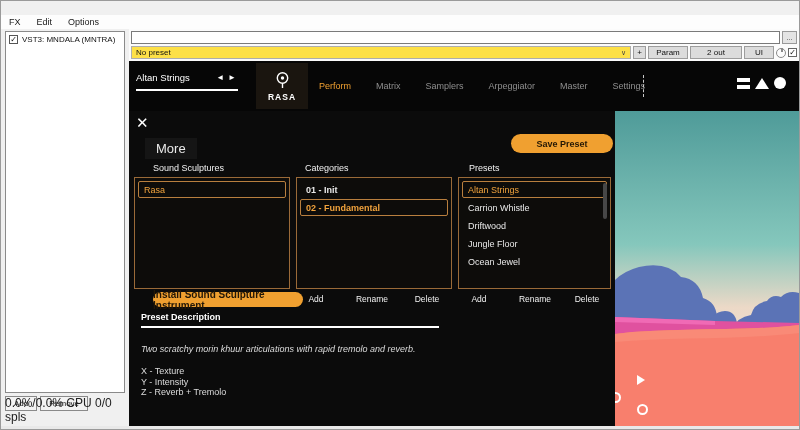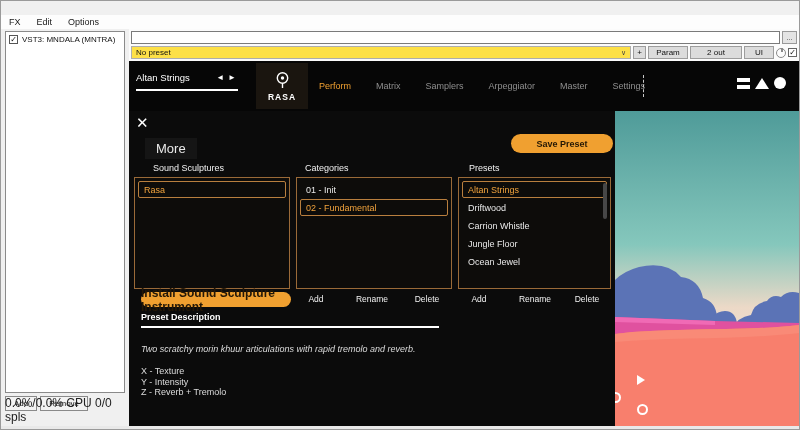--- a/index.html
+++ b/index.html
@@ -80,22 +80,22 @@
   .save-btn { position:absolute; left:382px; top:23px; width:102px; height:19px; border-radius:10px;
               background:#f0a030; color:#231705; font-size:9px; font-weight:bold; display:flex;
               align-items:center; justify-content:center; }
   .col-title { position:absolute; top:52px; font-size:9px; color:#f2f2f2; }
   .listbox { position:absolute; top:66px; height:112px; background:#0d0c0a; border:1px solid #9a6a38;
              padding:3px; }
   .li { height:17px; line-height:16px; padding:0 5px; font-size:9px; color:#e9e9e9; border:1px solid transparent;
         border-radius:2px; margin-bottom:1px; white-space:nowrap; overflow:hidden; }
   .li.selected { color:#f0a23c; border-color:#b97f3e; }
   .scrollbar { position:absolute; right:3px; top:5px; width:4px; height:36px; background:#474747; border-radius:2px; }
-  .install-btn { position:absolute; left:12px; top:181px; width:150px; height:15px; border-radius:8px;
-                 background:#f0a030; color:#241807; font-size:12px; font-weight:bold; display:flex;
+  .install-btn { position:absolute; left:24px; top:181px; width:150px; height:15px; border-radius:8px;
+                 background:#f0a030; color:#241807; font-size:10px; font-weight:bold; display:flex;
                  align-items:center; justify-content:center; }
   .action { position:absolute; top:183px; font-size:8.5px; color:#f2f2f2; transform:translateX(-50%); }
   .desc-title { position:absolute; left:12px; top:201px; font-size:9px; font-weight:bold; color:#fff; }
   .desc-rule { position:absolute; left:12px; top:215px; width:298px; height:2px; background:#fff; }
   .desc-body { position:absolute; left:12px; top:233px; width:430px; font-size:9px; color:#dcdcdc;font-style:italic; }
   .desc-maps { position:absolute; left:12px; top:255px; font-size:9px; color:#dcdcdc; line-height:10.5px; }
 
   
   .artwork { position:absolute; top:50px; right:0; width:184px; bottom:0; overflow:hidden; }
   .artwork svg { display:block; }
@@ -198,29 +198,29 @@
       <div class="save-btn">Save Preset</div>
 
       <span class="col-title" style="left:12px;margin-left:12px;">Sound Sculptures</span>
       <span class="col-title" style="left:176px;">Categories</span>
       <span class="col-title" style="left:340px;text-align:right;">Presets</span>
 
       <div class="listbox" style="left:5px; width:156px;">
         <div class="li selected">Rasa</div>
       </div>
 
-      <div class="listbox" style="left:167px; width:156px;">
+      <div class="listbox" style="left:167px; width:156px;font-weight:bold;">
         <div class="li">01 - Init</div>
         <div class="li selected">02 - Fundamental</div>
       </div>
 
       <div class="listbox" style="left:329px; width:153px;">
         <div class="li selected">Altan Strings</div>
+        <div class="li">Carrion Whistle</div>
         <div class="li">Driftwood</div>
-        <div class="li">Carrion Whistle</div>
         <div class="li">Jungle Floor</div>
         <div class="li">Ocean Jewel</div>
         <div class="scrollbar"></div>
       </div>
 
       <div class="install-btn">Install Sound Sculpture Instrument</div>
       <span class="action" style="left:187px;">Add</span>
       <span class="action" style="left:243px;">Rename</span>
       <span class="action" style="left:298px;">Delete</span>
       <span class="action" style="left:350px;">Add</span>

